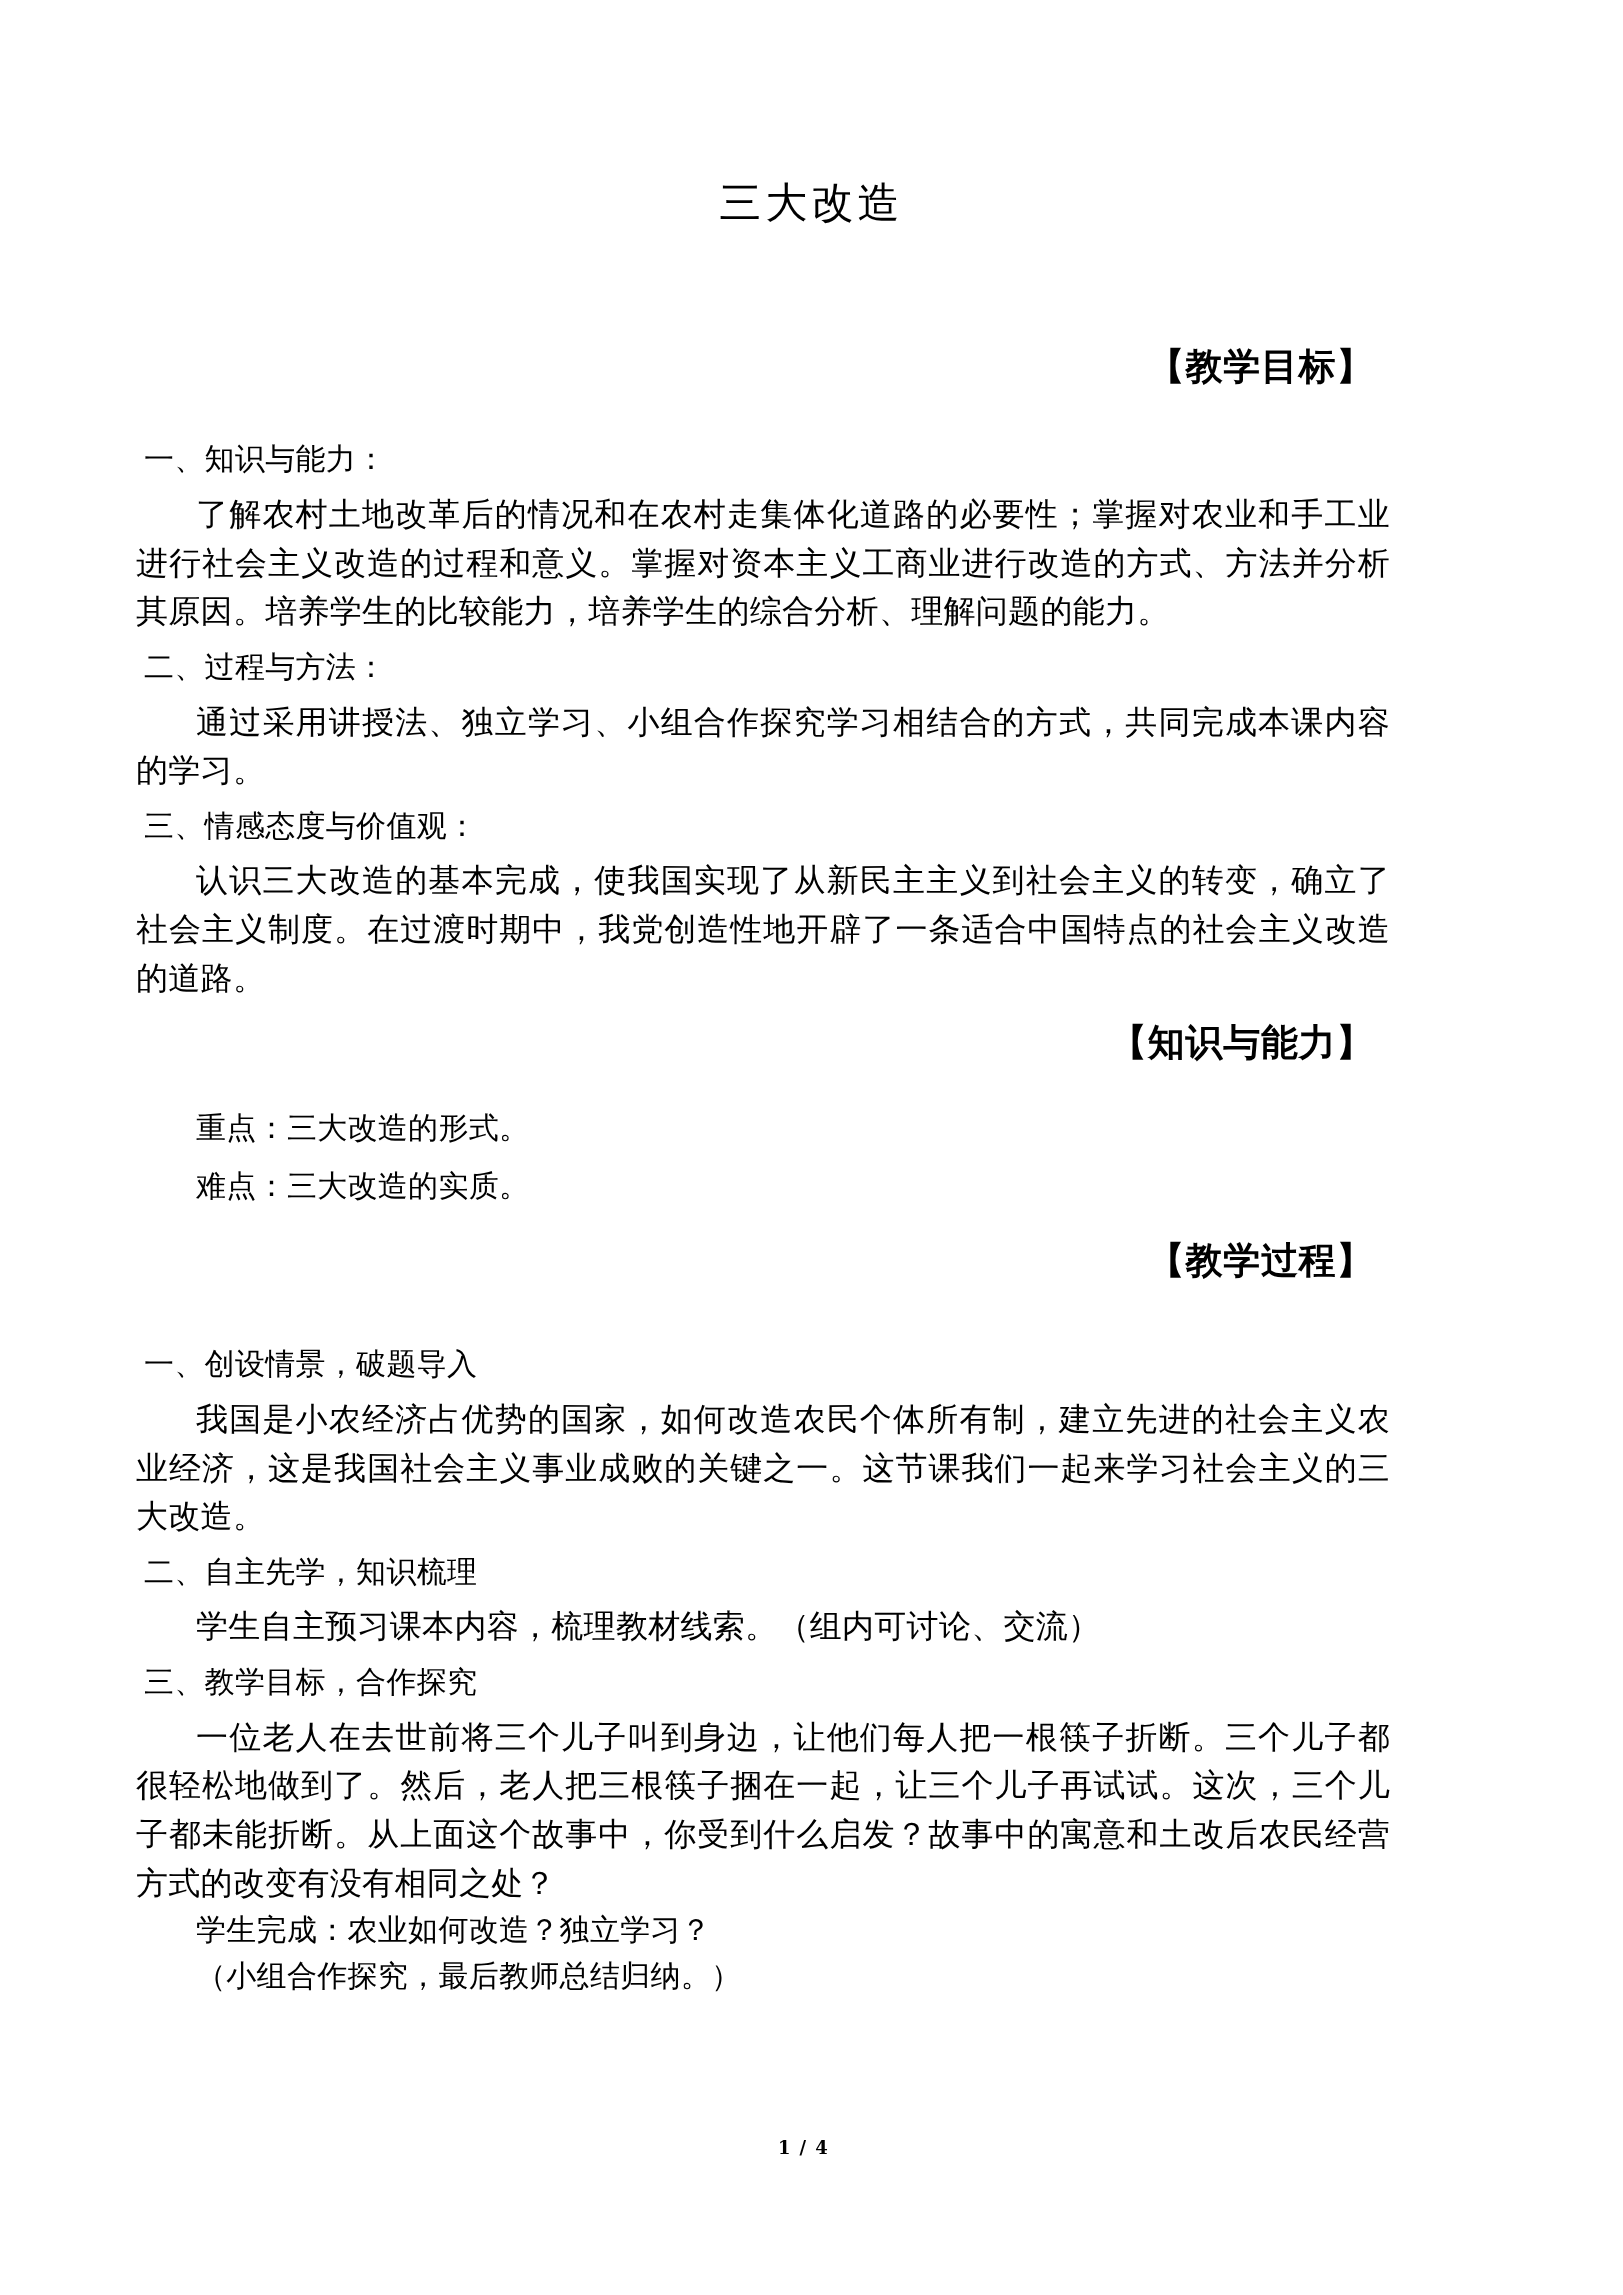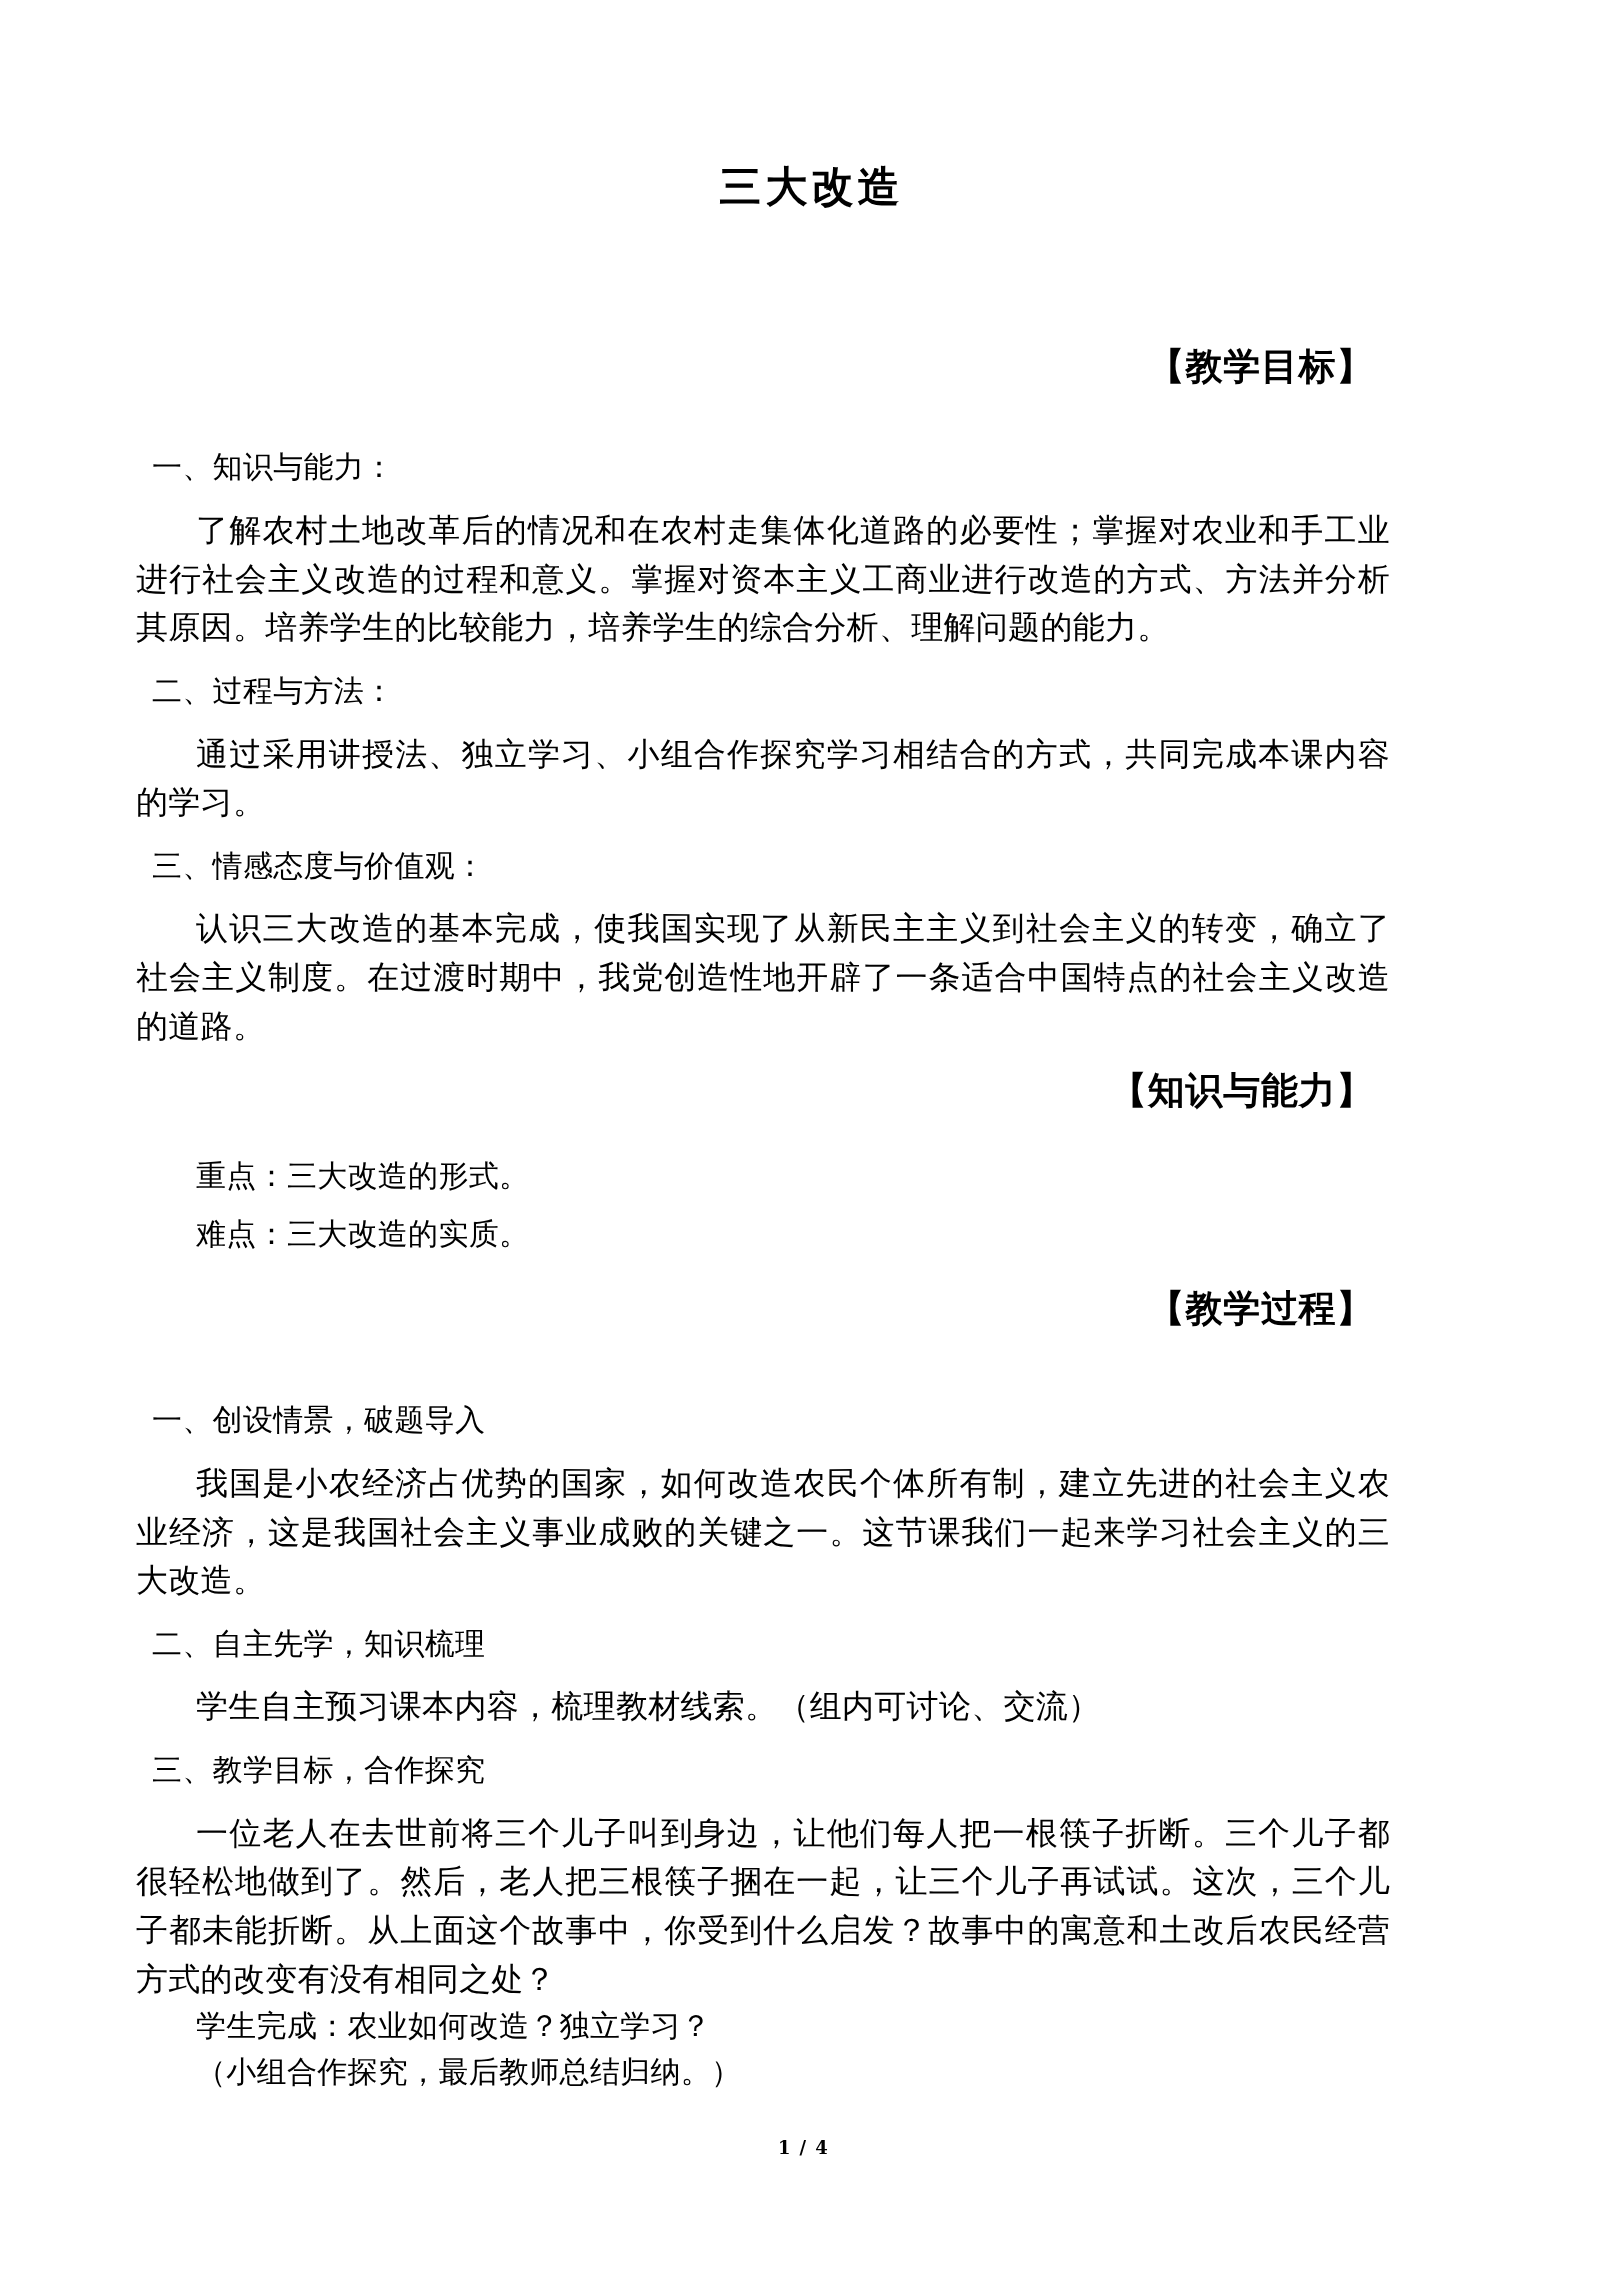--- a/index.html
+++ b/index.html
@@ -23,40 +23,40 @@
   }
   .content {
     position: absolute;
     left: 136px;
     top: 0;
     width: 1254px;
   }
   .doc-title {
     text-align: center;
     font-size: 42px;
-    font-weight: 700;
+    font-weight: 400;
     letter-spacing: 4.1px;
     line-height: 1.2;
-    margin: 0;
+    margin: 16px;
     padding-top: 162px;
     font-family: "DejaVu Serif", "Liberation Serif", serif;
   }
   .section-heading {
     font-size: 37px;
     font-weight: 700;
     line-height: 1.35;
     margin: 16px;
     letter-spacing: 0.7px;
     text-align: right;
   }
   .gap-after-title { height: 89px; }
   .sub-heading {
     font-size: 30px;
     line-height: 1.52;
-    margin: 16px;
+    margin: 8px;
     letter-spacing: 0.3px;
   }
   .para {
     font-size: 32px;
     line-height: 1.52;
     margin: 0;
     text-align: justify;
     text-justify: inter-ideograph;
     text-indent: 60px;
     letter-spacing: 0.3px;

